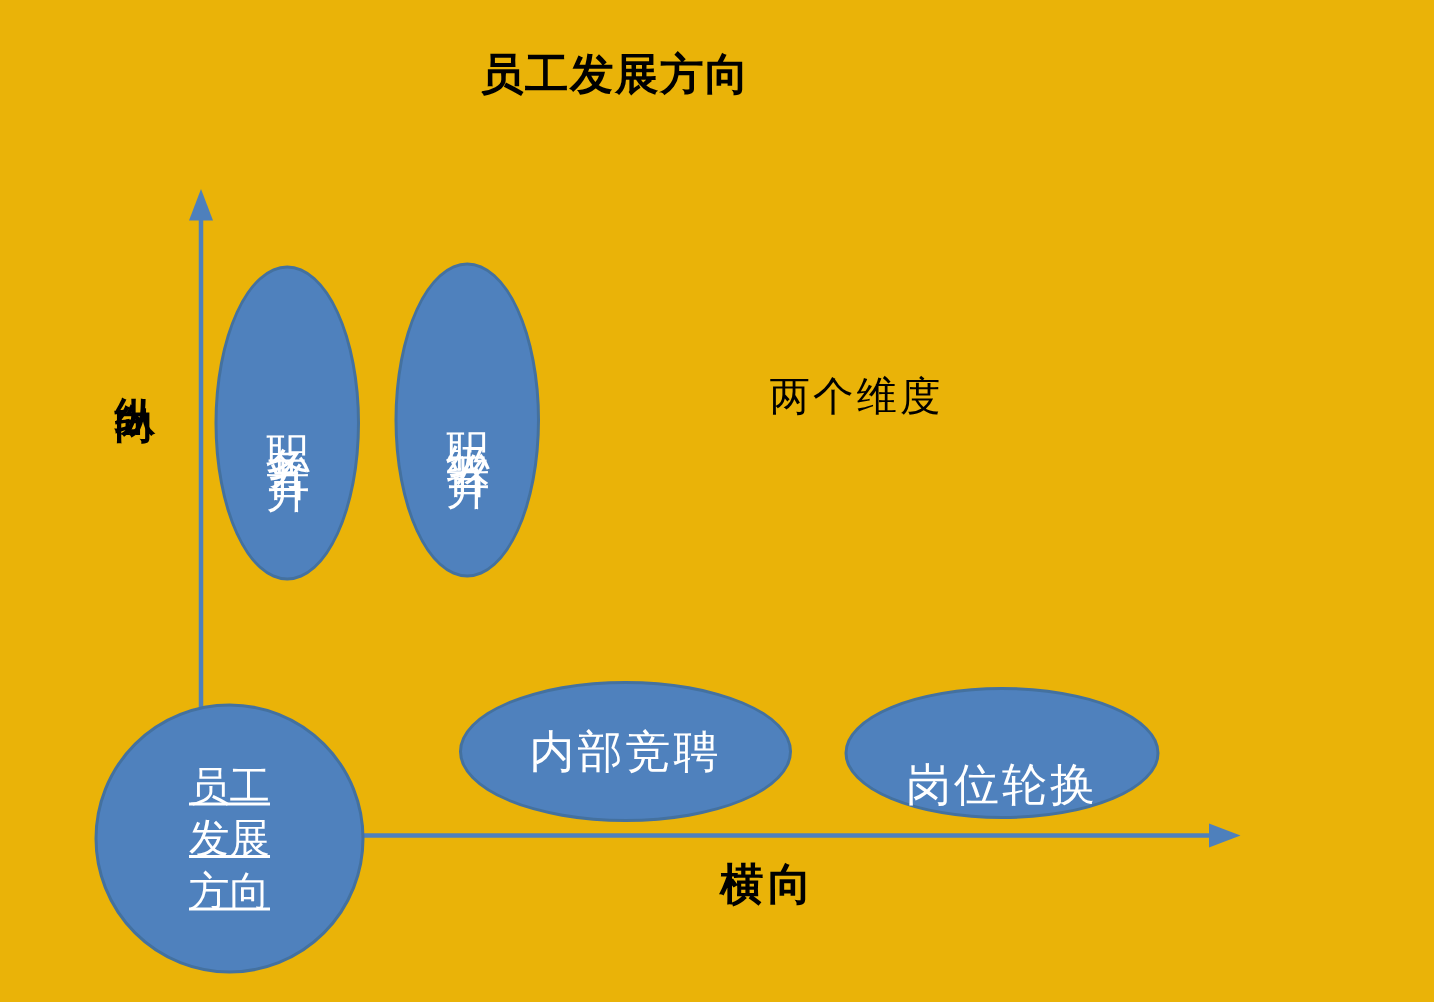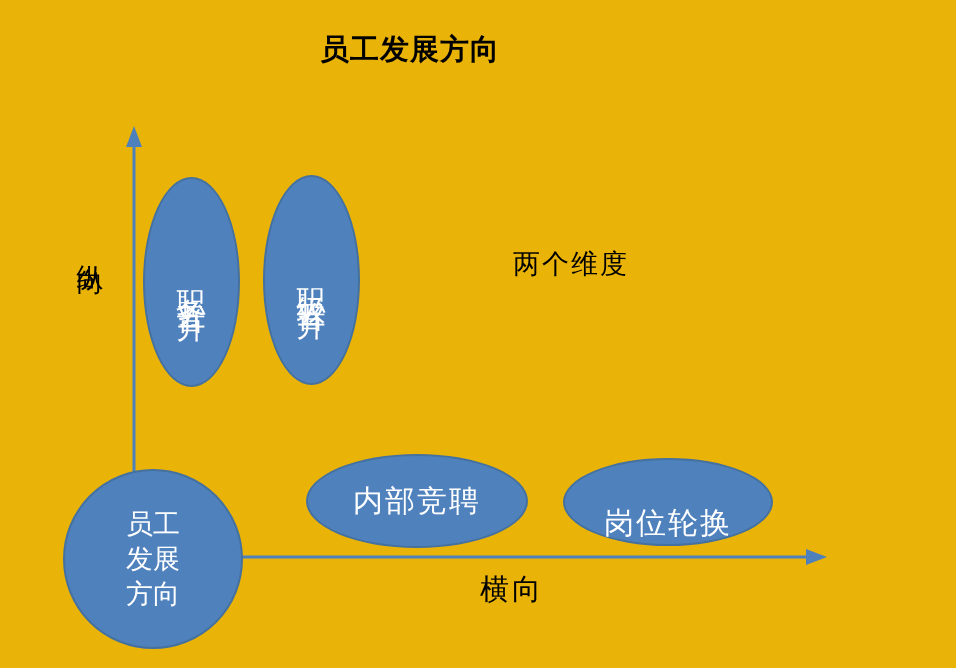--- a/index.html
+++ b/index.html
@@ -46,20 +46,21 @@
   .origin-circle {
     left: 63px;
     top: 469px;
     width: 180px;
     height: 180px;
     border-radius: 50%;
     font-size: 27px;
     line-height: 35px;
     text-align: center;
     white-space: pre-line;
+    text-decoration: underline;
   }
   .v-ellipse {
     width: 97px;
     height: 210px;
     border-radius: 50%;
     font-size: 29px;
   }
   .v-ellipse .v-text {
     writing-mode: vertical-rl;
     text-orientation: upright;
@@ -71,20 +72,21 @@
     border-radius: 50%;
     font-size: 30px;
     letter-spacing: 2px;
   }
   .h-ellipse-1 { left: 306px; top: 454px; width: 222px; height: 94px; text-align: right; }
   .h-ellipse-2 { left: 563px; top: 458px; width: 210px; height: 88px; align-items: flex-end; }
   .axis-label {
     position: absolute;
     color: var(--text, #000000);
     font-family: "Liberation Serif", serif;
+    font-weight: bold;
   }
   .v-axis-label {
     left: 72px;
     top: 243px;
     font-size: 27px;
     writing-mode: vertical-rl;
     text-orientation: upright;
     letter-spacing: 4px;
   }
   .h-axis-label {

